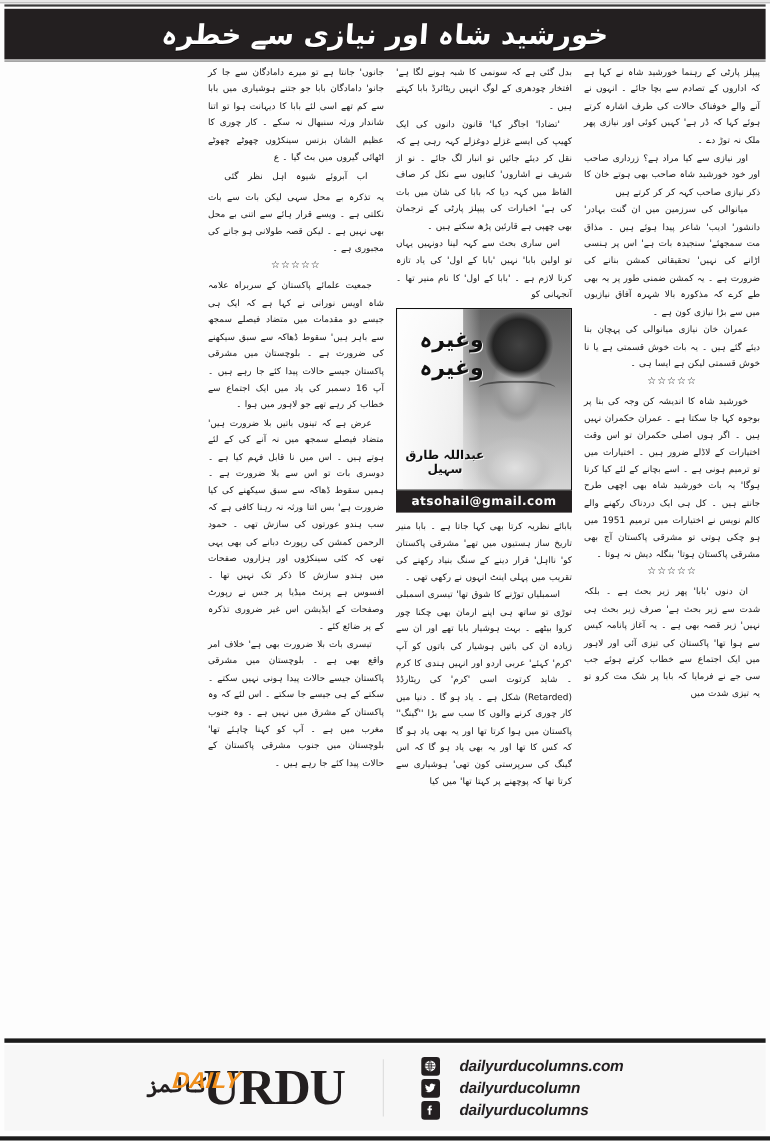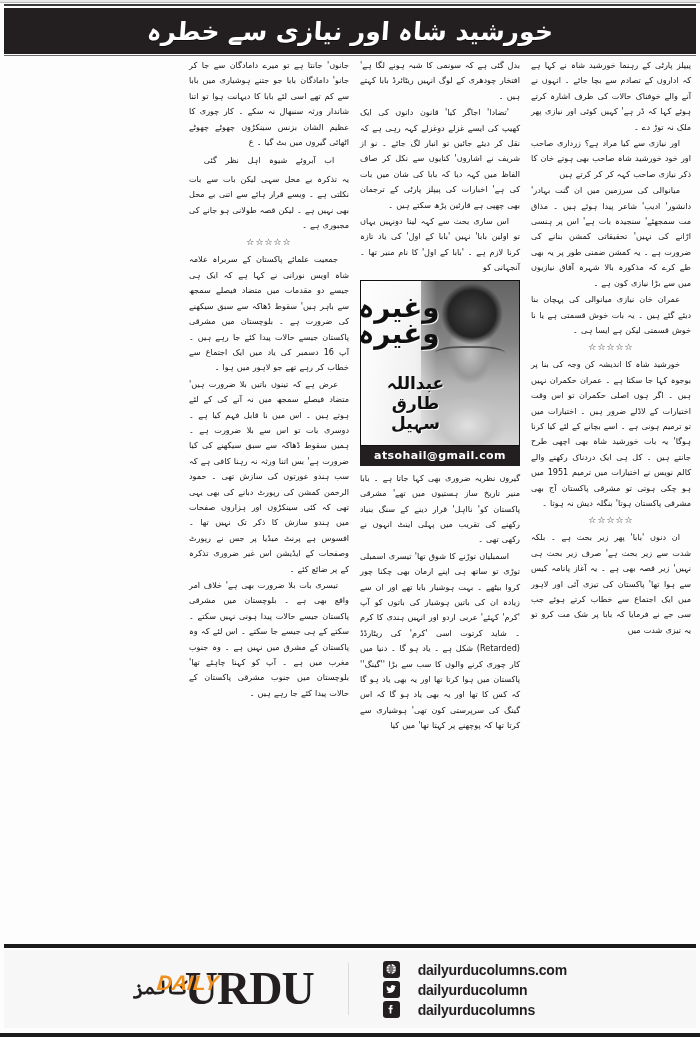--- a/index.html
+++ b/index.html
@@ -140,38 +140,38 @@
     border-radius:40%;
   }
   .photo-shadow {
     position:absolute; inset:0;
     background:linear-gradient(90deg, rgba(255,255,255,.92) 0%, rgba(255,255,255,.55) 34%, rgba(255,255,255,0) 48%);
   }
   .col-name {
     position:absolute;
     right:auto; left:6px; top:14px;
     width:46%;
-    text-align:center;
-    direction:rtl;
-    font-family:"DejaVu Sans", sans-serif;
-    font-weight:bold;
-    font-size:28px;
+    text-align:right;
+    direction:rtl;
+    font-family:"DejaVu Sans", sans-serif;
+    font-weight:bold;
+    font-size:20px;
     line-height:26px;
     color:#101010;
     text-shadow:1px 1px 0 rgba(255,255,255,.9);
   }
   .author-name {
     position:absolute;
-    left:15px; bottom:12px;
+    left:4px; bottom:12px;
     width:50%;
     text-align:center;
     direction:rtl;
     font-family:"DejaVu Sans", sans-serif;
     font-weight:bold;
-    font-size:17px;
+    font-size:11px;
     color:#101010;
     text-shadow:1px 1px 0 rgba(255,255,255,.9);
   }
   .email-bar {
     width:100%;
     background:#231f20;
     color:#fff;
     text-align:center;
     font-family:"DejaVu Sans", sans-serif;
     font-weight:bold;
@@ -238,22 +238,23 @@
     margin-bottom:4px;
   }
   .socials {
     display:flex;
     flex-direction:column;
     gap:3px;
     direction:ltr;
   }
   .social-row {
     display:flex;
-    align-items:flex-end;
+    align-items:flex-start;
     gap:18px;
+    font-style:italic;
   }
   .sicon {
     width:17px; height:17px;
     border-radius:3px;
     background:#231f20;
     display:flex; align-items:center; justify-content:center;
     flex:0 0 auto;
   }
   .sicon svg { display:block; }
   .social-text {
@@ -302,21 +303,21 @@
         <p class="indent">اس ساری بحث سے کہہ لینا دونہیں یہاں تو اولین بابا' نہیں 'بابا کے اول' کی یاد تازہ کرنا لازم ہے ۔ 'بابا کے اول' کا نام منیر تھا ۔ آنجہانی کو</p>
         <div class="author-block">
           <div class="photo-frame">
             <div class="portrait"></div>
             <div class="photo-shadow"></div>
             <div class="col-name">وغیرہ وغیرہ</div>
             <div class="author-name">عبداللہ طارق سہیل</div>
           </div>
           <div class="email-bar">atsohail@gmail.com</div>
         </div>
-        <p class="">گیروں نظریہ ضروری بھی کہا جاتا ہے ۔ بابا منیر تاریخ ساز ہستیوں میں تھے' مشرقی پاکستان کو' نااہل' قرار دینے کے سنگ بنیاد رکھنے کی تقریب میں پہلی اینٹ انہوں نے رکھی تھی ۔</p>
+        <p class="">بابائے نظریہ کرتا بھی کہا جاتا ہے ۔ بابا منیر تاریخ ساز ہستیوں میں تھے' مشرقی پاکستان کو' نااہل' قرار دینے کے سنگ بنیاد رکھنے کی تقریب میں پہلی اینٹ انہوں نے رکھی تھی ۔</p>
         <p class="indent">اسمبلیاں توڑنے کا شوق تھا' تیسری اسمبلی توڑی تو ساتھ ہی اپنے ارمان بھی چکنا چور کروا بیٹھے ۔ بہت ہوشیار بابا تھے اور ان سے زیادہ ان کی باتیں ہوشیار کی باتوں کو آپ 'کرم' کہئے' عربی اردو اور انہیں ہندی کا کرم ۔ شاید کرتوت اسی 'کرم' کی ریٹارڈڈ (Retarded) شکل ہے ۔ یاد ہو گا ۔ دنیا میں کار چوری کرنے والوں کا سب سے بڑا ''گینگ'' پاکستان میں ہوا کرتا تھا اور یہ بھی یاد ہو گا کہ کس کا تھا اور یہ بھی یاد ہو گا کہ اس گینگ کی سرپرستی کون تھی' ہوشیاری سے کرتا تھا کہ پوچھنے پر کہتا تھا' میں کیا</p>
       </div>
       <div class="col">
         <p class="">جانوں' جانتا ہے تو میرے دامادگان سے جا کر جانو' دامادگان بابا جو جتنے ہوشیاری میں بابا سے کم تھے اسی لئے بابا کا دیہانت ہوا تو اتنا شاندار ورثہ سنبھال نہ سکے ۔ کار چوری کا عظیم الشان بزنس سینکڑوں چھوٹے چھوٹے اٹھائی گیروں میں بٹ گیا ۔ ع</p>
         <p class="verse">اب آبروئے شیوہ اہل نظر گئی</p>
         <p class="">یہ تذکرہ بے محل سہی لیکن بات سے بات نکلتی ہے ۔ ویسے قرار ہائے سے اتنی بے محل بھی نہیں ہے ۔ لیکن قصہ طولانی ہو جانے کی مجبوری ہے ۔</p>
         <div class="stars">☆☆☆☆☆</div>
         <p class="indent">جمعیت علمائے پاکستان کے سربراہ علامہ شاہ اویس نورانی نے کہا ہے کہ ایک ہی جیسے دو مقدمات میں متضاد فیصلے سمجھ سے باہر ہیں' سقوط ڈھاکہ سے سبق سیکھنے کی ضرورت ہے ۔ بلوچستان میں مشرقی پاکستان جیسے حالات پیدا کئے جا رہے ہیں ۔ آپ 16 دسمبر کی یاد میں ایک اجتماع سے خطاب کر رہے تھے جو لاہور میں ہوا ۔</p>
         <p class="indent">عرض ہے کہ تینوں باتیں بلا ضرورت ہیں' متضاد فیصلے سمجھ میں نہ آنے کی کے لئے ہوتے ہیں ۔ اس میں نا قابل فہم کیا ہے ۔ دوسری بات تو اس سے بلا ضرورت ہے ۔ ہمیں سقوط ڈھاکہ سے سبق سیکھنے کی کیا ضرورت ہے' بس اتنا ورثہ نہ رہنا کافی ہے کہ سب ہندو عورتوں کی سازش تھی ۔ حمود الرحمن کمشن کی رپورٹ دبانے کی بھی یہی تھی کہ کئی سینکڑوں اور ہزاروں صفحات میں ہندو سازش کا ذکر تک نہیں تھا ۔ افسوس ہے پرنٹ میڈیا پر جس نے رپورٹ وصفحات کے ایڈیشن اس غیر ضروری تذکرہ کے پر ضائع کئے ۔</p>
         <p class="indent">تیسری بات بلا ضرورت بھی ہے' خلاف امر واقع بھی ہے ۔ بلوچستان میں مشرقی پاکستان جیسے حالات پیدا ہونی نہیں سکتے ۔ سکتے کے ہی جیسے جا سکتے ۔ اس لئے کہ وہ پاکستان کے مشرق میں نہیں ہے ۔ وہ جنوب مغرب میں ہے ۔ آپ کو کہنا چاہئے تھا' بلوچستان میں جنوب مشرقی پاکستان کے حالات پیدا کئے جا رہے ہیں ۔</p>

